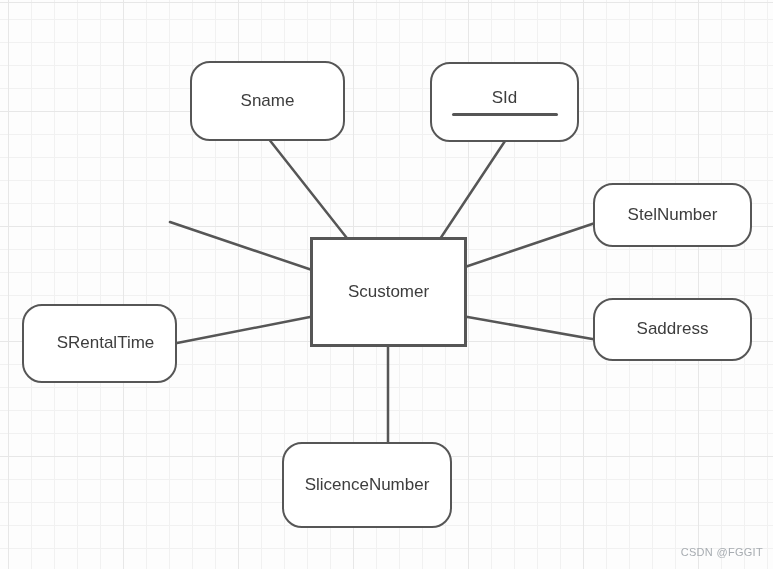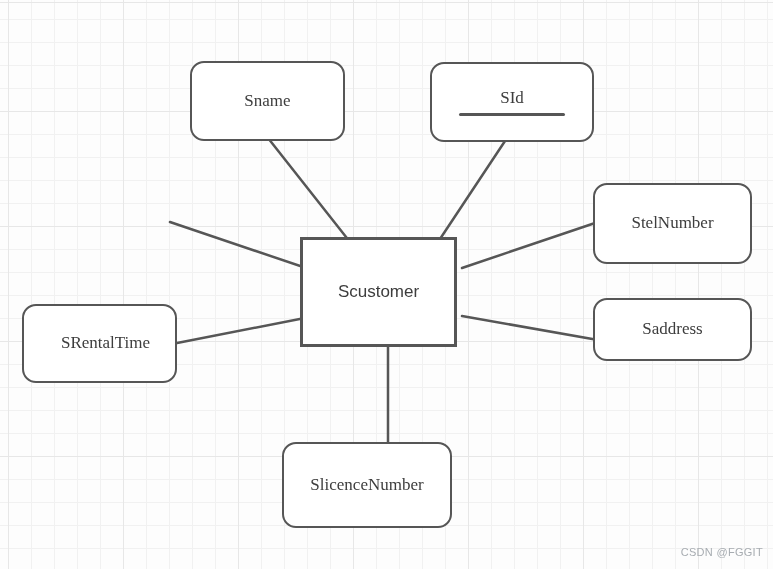--- a/index.html
+++ b/index.html
@@ -42,40 +42,40 @@
     border: 2.5px solid #565656;
     display: flex;
     flex-direction: column;
     align-items: center;
     justify-content: center;
     color: #3d3d3d;
     font-size: 17px;
     line-height: 1.2;
     text-align: center;
   }
-  .node.attr { border-radius: 14px; font-family: Liberation Serif, serif; }
+  .node.attr { border-radius: 20px; }
   .node.entity { border-radius: 0; border-width: 3px; }
 
   .pk-underline {
     width: 106px;
     height: 3px;
     background: #565656;
     border-radius: 2px;
     margin-top: 4px;
   }
 
   
   .pos-sname        { left: 190px; top: 61px;  width: 155px; height: 80px; }
-  .pos-sid          { left: 430px; top: 62px;  width: 164px; height: 80px; }
+  .pos-sid          { left: 430px; top: 62px;  width: 149px; height: 80px; }
   .pos-ssex         { left: 22px;  top: 183px; width: 152px; height: 78px; }
-  .pos-stelnumber   { left: 593px; top: 183px; width: 159px; height: 81px; }
+  .pos-stelnumber   { left: 593px; top: 183px; width: 159px; height: 64px; }
   .pos-srentaltime  { left: 22px;  top: 304px; width: 155px; height: 79px; padding-left: 12px; }
   .pos-saddress     { left: 593px; top: 298px; width: 159px; height: 63px; }
   .pos-slicence     { left: 282px; top: 442px; width: 170px; height: 86px; }
-  .pos-scustomer    { left: 300px; top: 237px; width: 157px; height: 110px; }
+  .pos-scustomer    { left: 310px; top: 237px; width: 157px; height: 110px; }
 
   .watermark {
     position: absolute;
     right: 10px;
     top: 546px;
     font-size: 11px;
     color: #a7acb1;
     letter-spacing: 0.3px;
     margin-left: 19px;
   }

